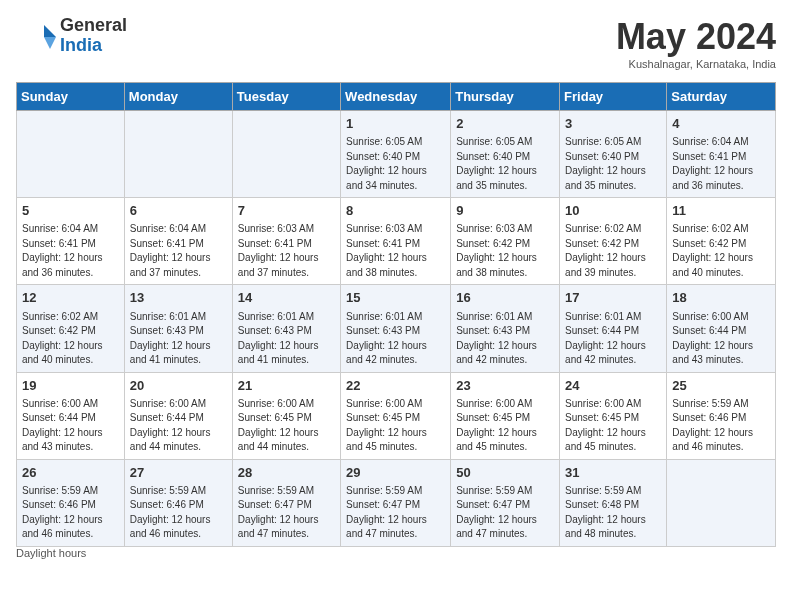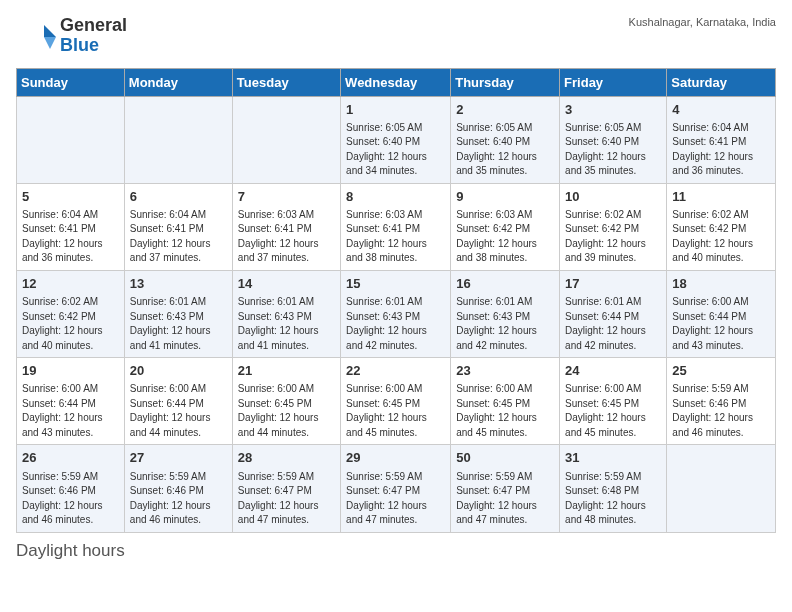--- a/index.html
+++ b/index.html
@@ -78,47 +78,47 @@
       line-height: 1.45;
     }
     .calendar tr:nth-child(even) td:not(.empty) {
       background: #fff;
     }
     
     .row-shade td {
       background: #f0f4fa !important;
     }
     .footer-note {
-      margin-top: 8px;
-      font-size: 17px;
+      font-size: 11px;
       color: #555;
     }
   </style>
 </head>
 <body>
 
 <div class="header">
   <div class="logo">
     <div class="logo-wrapper">
       <svg width="40" height="30" viewBox="0 0 40 30">
 
         <rect x="0" y="0" width="40" height="30" fill="none"></rect>
 
         <polygon points="28,4 40,16 28,16" fill="#1a6db5"></polygon>
         <polygon points="28,16 40,16 34,28" fill="#5ba3e0"></polygon>
       </svg>
       <div>
         <div style="font-size:18px;font-weight:bold;color:#333;line-height:1.1;">
           <span style="color:#333;">General</span><br>
-          <span style="color:#1a6db5;">Blue</span>
+          <span style="color:#1a6db5;">India</span>
         </div>
       </div>
     </div>
   </div>
   <div class="title-block">
+    <div class="month-title">May 2024</div>
     <div class="location-title">Kushalnagar, Karnataka, India</div>
   </div>
 </div>
 
 <table class="calendar">
   <thead>
     <tr>
     <th>Sunday</th>
         <th>Monday</th>
         <th>Tuesday</th>

